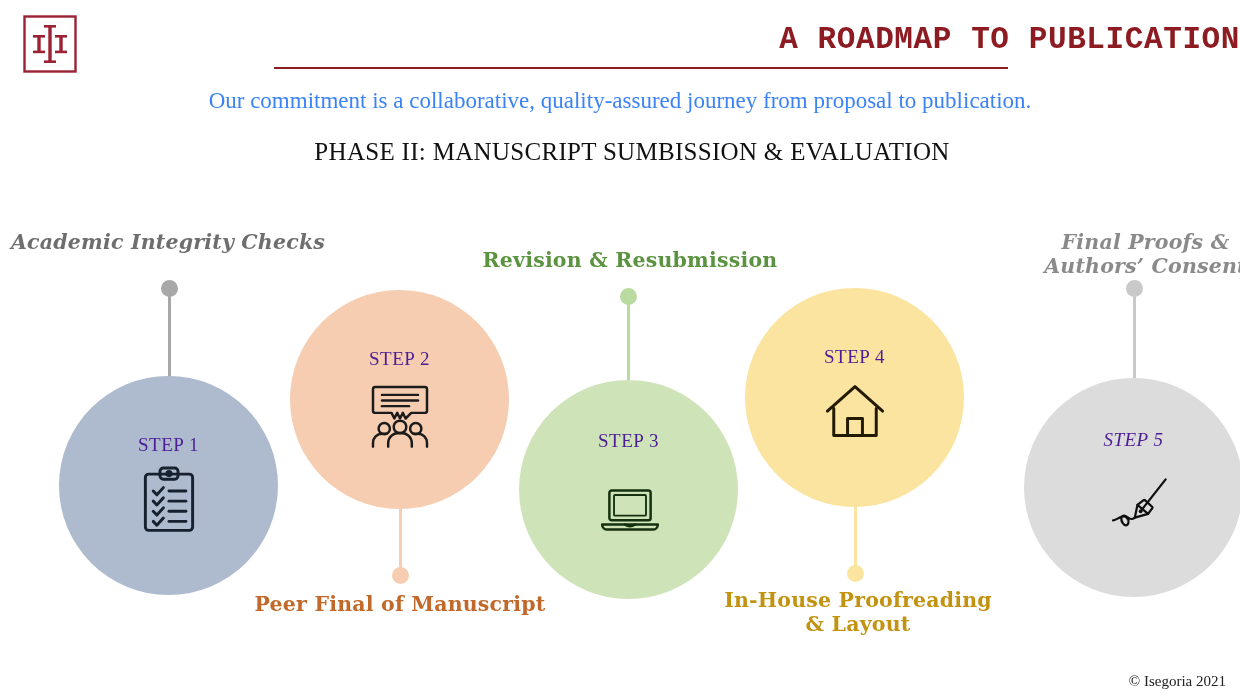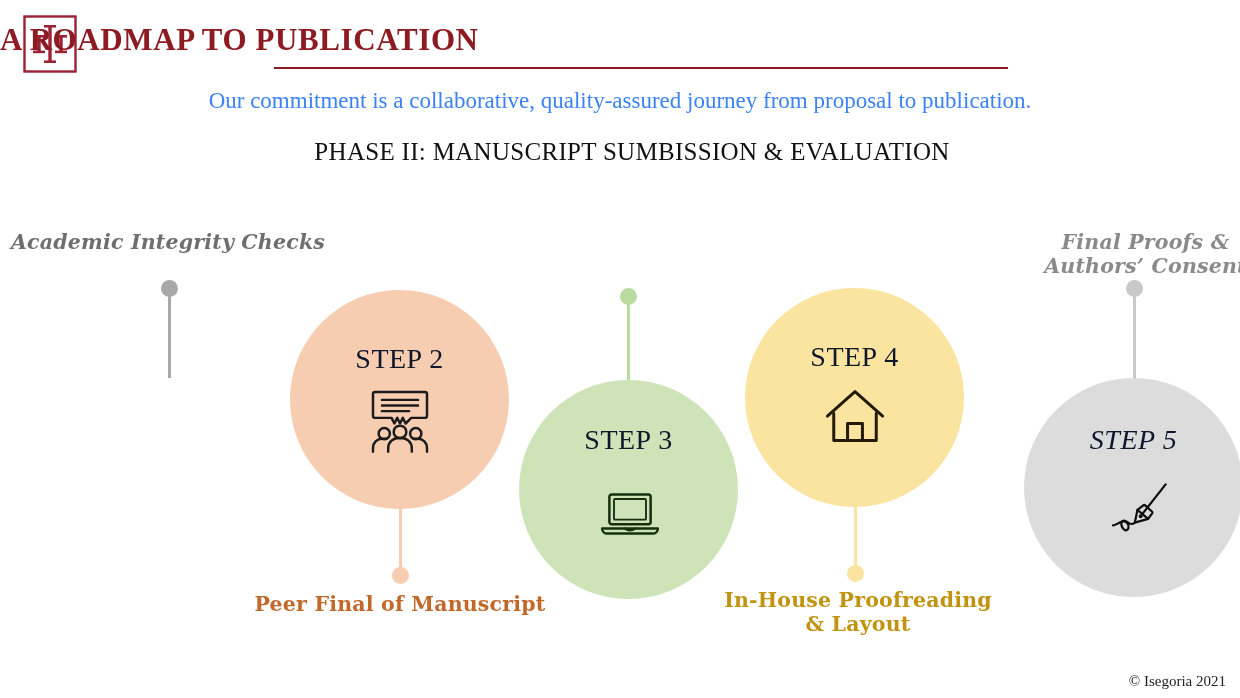--- a/index.html
+++ b/index.html
@@ -23,26 +23,26 @@
     width: 56px;
     height: 60px;
   }
 
   
   #title {
     position: absolute;
     left: 0;
     top: 22px;
     width: 1240px;
-    text-align: left;
+    text-align: right;
     font-size: 31px;
     font-weight: bold;
     letter-spacing: 0.6px;
     color: #8d1b22;
-    font-family: Liberation Serif, serif;
+    font-family: Liberation Mono, monospace;
   }
   #title-rule {
     position: absolute;
     left: 274px;
     top: 67px;
     width: 734px;
     height: 2px;
     background: #8d1b22;
   }
   #subtitle {
@@ -82,22 +82,22 @@
   }
   .circle {
     position: absolute;
     border-radius: 50%;
     display: flex;
     flex-direction: column;
     align-items: center;
     justify-content: center;
   }
   .circle-label {
-    font-size: 28px;
-    color: #0f172a;
+    font-size: 19px;
+    color: #4c1d95;
     letter-spacing: 0.5px;
     line-height: 1;
     margin-bottom: 10px;
   }
   .circle-icon {
     width: 74px;
     height: 72px;
     display: block;
   }
 
@@ -168,20 +168,38 @@
 <div id="title-rule"></div>
 <div id="subtitle">Our commitment is a collaborative, quality-assured journey from proposal to publication.</div>
 <div id="phase">PHASE II: MANUSCRIPT SUMBISSION &amp; EVALUATION</div>
 
 <div id="stage">
 
   <div class="step" style="left:38px;">
     <div class="caption" style="left:-30px; top:30px; width:320px; color:#6e6e6e;font-style:italic;">Academic Integrity Checks</div>
     <div class="pin pin-top" style="left:130px; top:88px; height:90px; background:#a8a8a8;">
       <div class="pin-dot" style="background:#a8a8a8;"></div>
+    </div>
+    <div class="circle" style="left:21px; top:176px; width:219px; height:219px; background:#aebacd;">
+      <div class="circle-label">STEP 1</div>
+      <span class="circle-icon">
+        <svg viewBox="0 0 64 64" width="74" height="72" fill="none" stroke="#16202e" stroke-width="2.6" stroke-linecap="round" stroke-linejoin="round">
+          <rect x="11" y="9" width="42" height="50" rx="3"></rect>
+          <rect x="24" y="3.5" width="16" height="10" rx="3" fill="none"></rect>
+          <circle cx="32" cy="8.5" r="1.9" fill="#16202e"></circle>
+          <path d="M18 24 l3.2 3.4 L27 21"></path>
+          <line x1="32" y1="24" x2="47" y2="24"></line>
+          <path d="M18 33 l3.2 3.4 L27 30"></path>
+          <line x1="32" y1="33" x2="47" y2="33"></line>
+          <path d="M18 42 l3.2 3.4 L27 39"></path>
+          <line x1="32" y1="42" x2="47" y2="42"></line>
+          <path d="M18 51 l3.2 3.4 L27 48"></path>
+          <line x1="32" y1="51" x2="47" y2="51"></line>
+        </svg>
+      </span>
     </div>
   </div>
 
   <div class="step" style="left:270px;">
     <div class="circle" style="left:20px; top:90px; width:219px; height:219px; background:#f6cdb0;">
       <div class="circle-label">STEP 2</div>
       <span class="circle-icon">
         <svg viewBox="0 0 64 64" width="74" height="72" fill="none" stroke="#1b1b1b" stroke-width="2.2" stroke-linecap="round" stroke-linejoin="round">
           <path d="M10 8 h44 a2 2 0 0 1 2 2 v19 a2 2 0 0 1 -2 2 h-12 l-5 5 -2.5 -5 -2.5 5 -2.5 -5 -2.5 5 -2.5 -5 h-14.5 a2 2 0 0 1 -2 -2 v-19 a2 2 0 0 1 2 -2 z"></path>
           <line x1="16" y1="15" x2="48" y2="15"></line>
@@ -196,20 +214,21 @@
         </svg>
       </span>
     </div>
     <div class="pin pin-bottom" style="left:129px; top:306px; height:70px; background:#f6cdb0;">
       <div class="pin-dot" style="background:#f6cdb0;"></div>
     </div>
     <div class="caption" style="left:-40px; top:392px; width:340px; color:#c1682b;">Peer Final of Manuscript</div>
   </div>
 
   <div class="step" style="left:500px;">
+    <div class="caption" style="left:-45px; top:48px; width:350px; color:#5b9341;">Revision &amp; Resubmission</div>
     <div class="pin pin-top" style="left:127px; top:96px; height:86px; background:#b9dba0;">
       <div class="pin-dot" style="background:#b9dba0;"></div>
     </div>
     <div class="circle" style="left:19px; top:180px; width:219px; height:219px; background:#cfe3b8;gap:17px;">
       <div class="circle-label">STEP 3</div>
       <span class="circle-icon">
         <svg viewBox="0 0 64 64" width="76" height="66" fill="none" stroke="#14300f" stroke-width="2.4" stroke-linecap="round" stroke-linejoin="round">
           <rect x="12" y="13" width="40" height="29" rx="2.2"></rect>
           <rect x="16.5" y="17.5" width="31" height="20" rx="1" stroke-width="1.8"></rect>
           <path d="M5 46 h54 a0 0 0 0 1 0 0 a5 5 0 0 1 -5 5 h-44 a5 5 0 0 1 -5 -5 z"></path>

